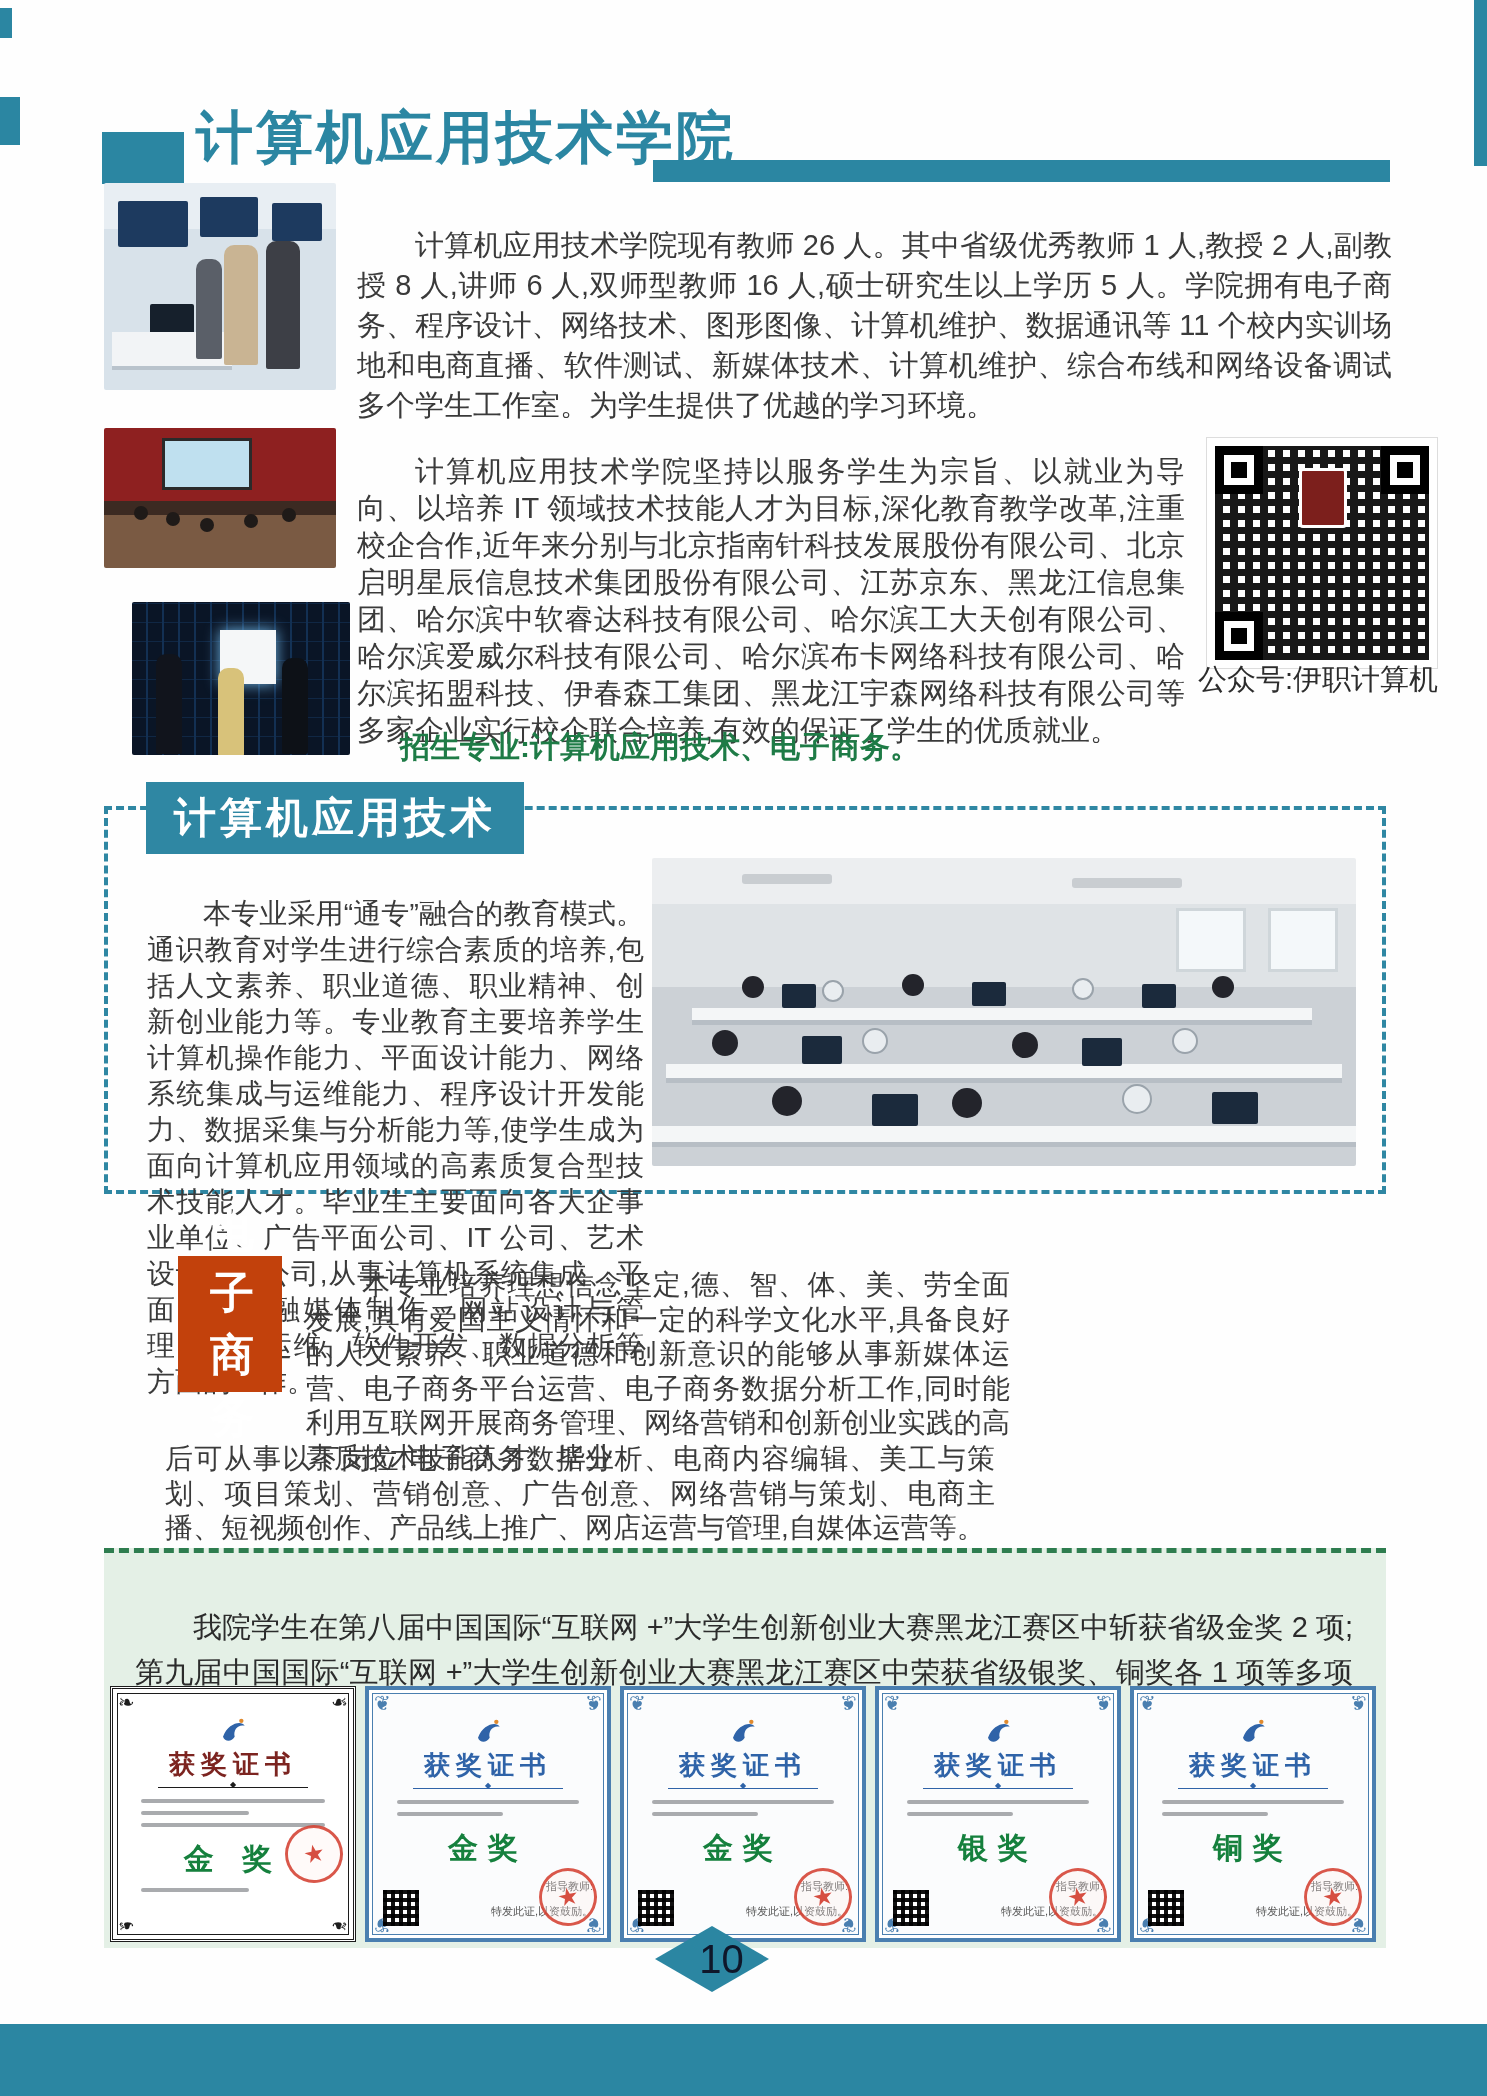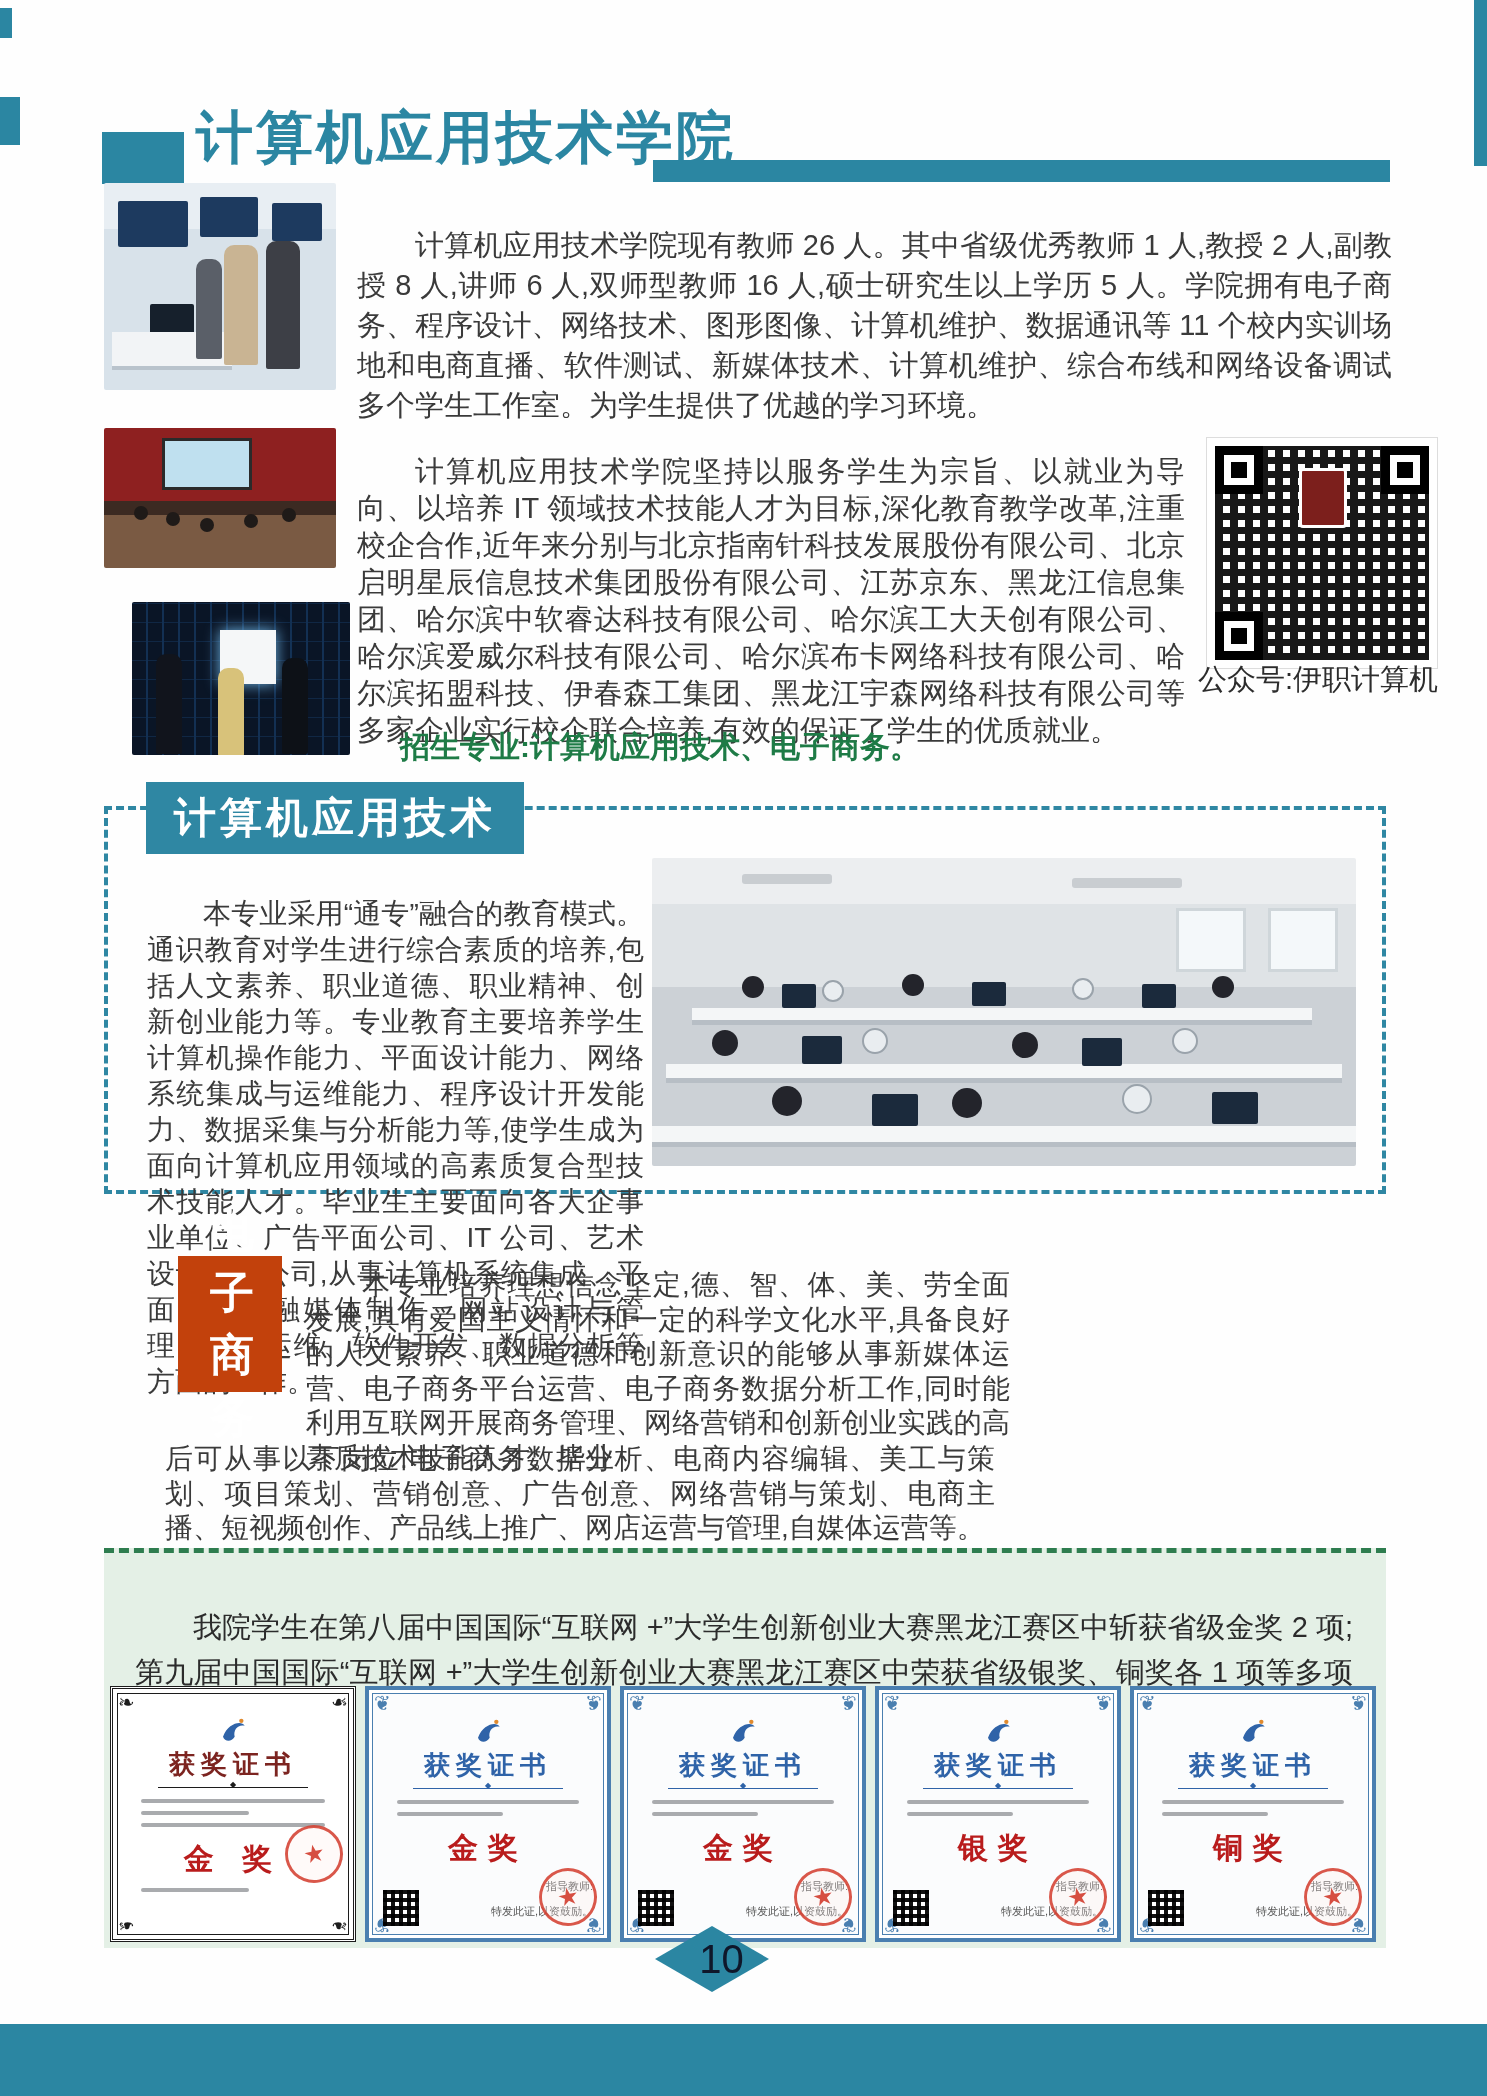--- a/index.html
+++ b/index.html
@@ -101,21 +101,21 @@
   .cert .logo{display:block;margin:0 auto 2px;}
   .cert-title{text-align:center;font-size:26px;font-weight:900;letter-spacing:6px;color:#2f63a8;
     font-family:"Liberation Serif","DejaVu Serif",serif;}
   .cert--classic .cert-title{color:#7c2420;}
   .cert-divider{margin:5px auto;width:150px;border-top:1px solid #2f63a8;position:relative;height:4px;}
   .cert-divider::after{content:"◆";position:absolute;left:50%;top:-8px;transform:translateX(-50%);font-size:8px;color:#2f63a8;}
   .cert--classic .cert-divider{border-top-color:#1c1c1c;}
   .cert--classic .cert-divider::after{color:#1c1c1c;}
   .fineline{height:4px;background:#a9abae;margin:8px 14px 0;border-radius:2px;}
   .fineline.short{margin-right:90px;}
-  .cert-award{text-align:center;font-size:30px;font-weight:900;letter-spacing:10px;color:#b91c1c;margin-top:12px;}
+  .cert-award{text-align:center;font-size:30px;font-weight:900;letter-spacing:10px;color:#15803d;margin-top:12px;}
   .cert-small{font-size:11px;color:#555;margin:10px 0 0 14px;text-align:right;}
   .cert-seal{position:absolute;right:10px;bottom:12px;width:58px;height:58px;border:3px solid rgba(210,59,44,.85);
     border-radius:50%;color:rgba(210,59,44,.9);display:flex;align-items:center;justify-content:center;
     font-size:24px;transform:rotate(-12deg);background:rgba(255,235,232,.25);}
   .cert-qr{position:absolute;left:14px;bottom:12px;width:36px;height:36px;background:
     repeating-linear-gradient(90deg,#111 0 4px,#fff 4px 8px),
     repeating-linear-gradient(0deg,#111 0 4px,#fff 4px 8px);background-blend-mode:multiply;}
 </style>
 </head>
 <body>

